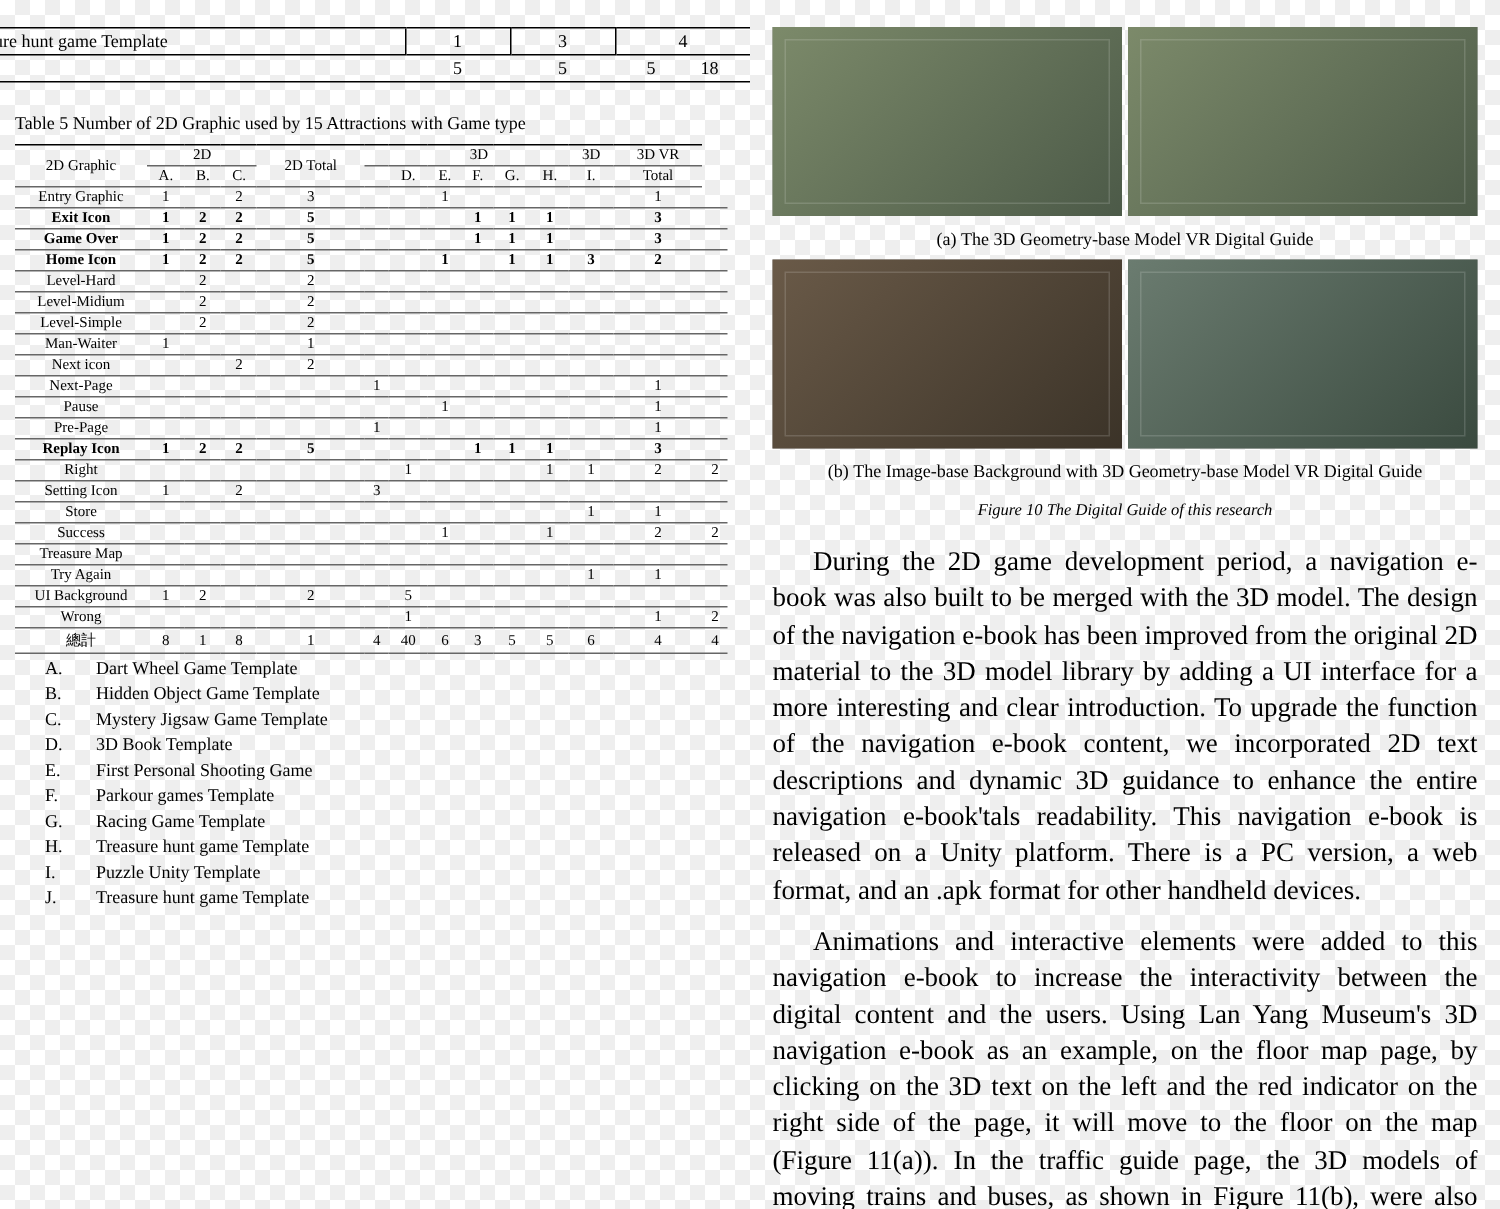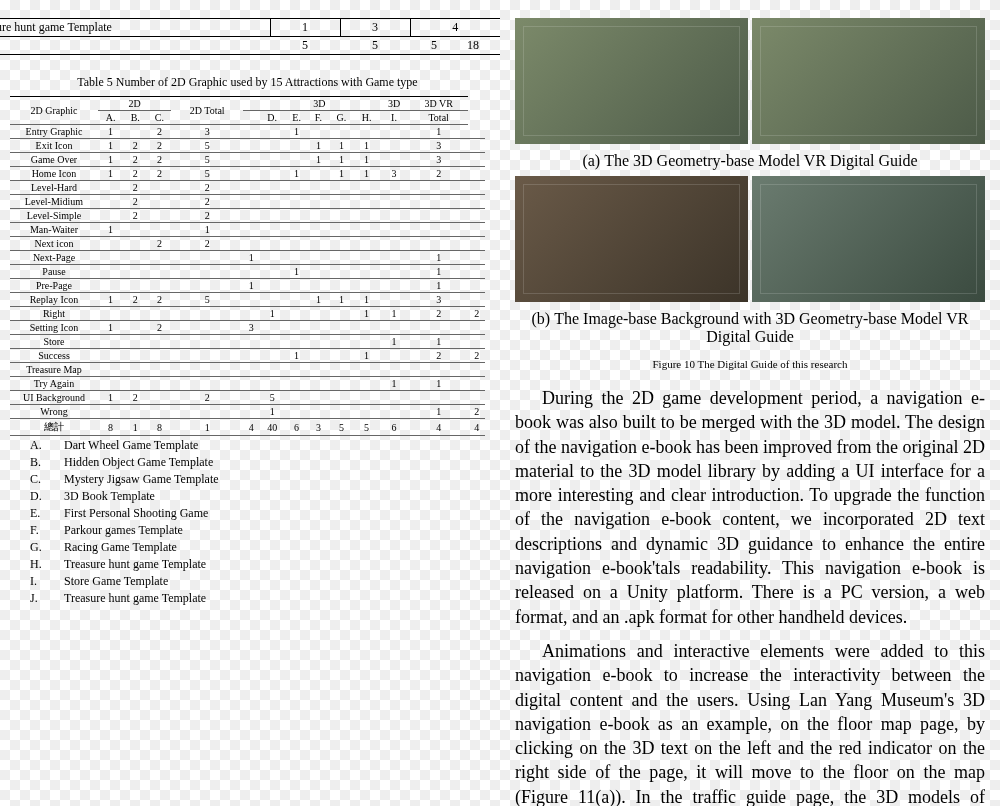--- a/index.html
+++ b/index.html
@@ -15,43 +15,43 @@
   .right { max-width: 470px; }
 
   
   .topfrag { margin: 18px 0 10px -30px; width: 520px; border-collapse: collapse; }
   .topfrag td { padding: 1px 6px; font-size: 12px; text-align: center; }
   .topfrag .r1 td { border-top: 1px solid #000; }
   .topfrag .r1 td.mid { border-left: 1px solid #000; border-right: 1px solid #000; }
   .topfrag .r2 td { border-top: 1px solid #000; border-bottom: 1px solid #000; }
   .topfrag td.lab { text-align: left; }
 
-  .tbl-title { text-align: center; font-size: 12px; margin: 20px 0 6px; }
+  .tbl-title { text-align: left; font-size: 12px; margin: 20px 0 6px; }
 
   table.data { width: 100%; border-collapse: collapse; font-size: 10px; }
   table.data th, table.data td { text-align: center; padding: 1px 2px; border-bottom: 1px solid #666; }
   .hdr-top td { border-top: 1px solid #000; border-bottom: 1px solid #000; }
   .hdr-sub td { border-bottom: 1px solid #000; }
   .row-name { text-align: center; width: 88px; }
-  .bold td, .bold .row-name { font-weight: normal; margin-left: 17px; }
+  .bold td, .bold .row-name { font-weight: bold; margin-left: 17px; }
   .totalrow td { border-top: 1px solid #000000; border-bottom: 1px solid #000; }
 
   .notice { font-size: 12px; margin: 6px 0 6px 6px; }
   .legend { margin-left: 20px; }
   .legend div { display: flex; font-size: 12px; margin: 2px 0; }
   .legend .k { width: 34px; }
 
   
   .figpair { display: flex; gap: 4px; margin-top: 18px; }
   .figpair .img { flex: 1; height: 126px; background: #999; background-image:
     linear-gradient(135deg,#7c8a6a,#4c5a48); position: relative; }
   .figpair .img::after { content:''; position:absolute; inset:8px; border:1px solid rgba(255,255,255,.15); }
-  .cap { text-align: center; font-size: 16px; margin: 8px 0 4px; }
+  .cap { text-align: center; font-size: 12px; margin: 8px 0 4px; }
   .cap .tag { font-family: serif; }
-  .figcap { text-align: center; font-size: 11px; margin: 12px 0 16px; }
+  .figcap { text-align: center; font-size: 11px; margin: 12px 0 16px; font-style: italic; }
 
   p.body { font-size: 18px; line-height: 1.35; text-align: justify; text-indent: 1.5em; margin: 10px 0; }
 </style>
 </head>
 <body>
 <div class="checker"></div>
 
 <div class="page">
   <div class="cols">
     <div class="col left">
@@ -488,21 +488,21 @@
           <div>
             <span class="k">G.</span>
             <span>Racing Game Template</span>
           </div>
           <div>
             <span class="k">H.</span>
             <span>Treasure hunt game Template</span>
           </div>
           <div>
             <span class="k">I.</span>
-            <span>Store Game Template</span>
+            <span>Puzzle Unity Template</span>
           </div>
           <div>
             <span class="k">J.</span>
             <span>Treasure hunt game Template</span>
           </div>
         </div>
     </div>
 
     <div class="col right">
       <div class="figpair">

